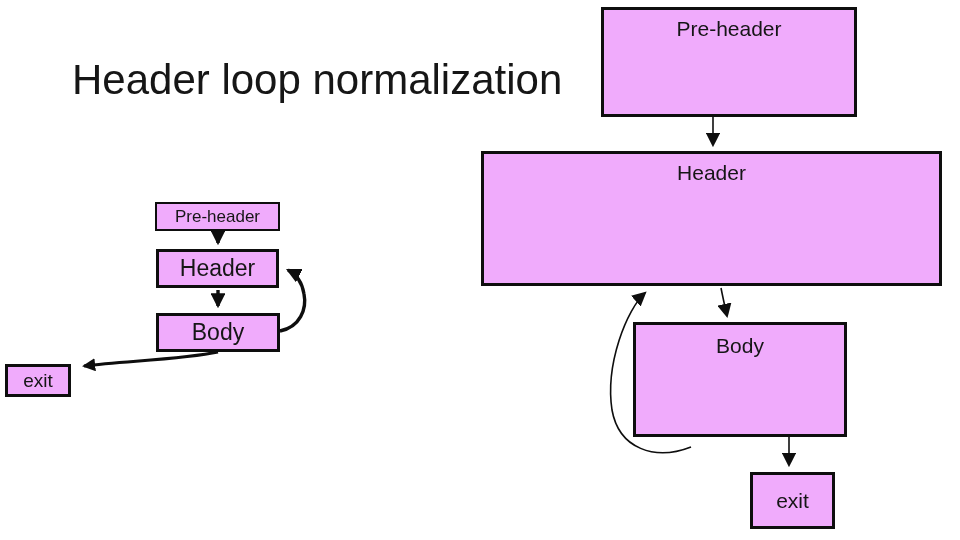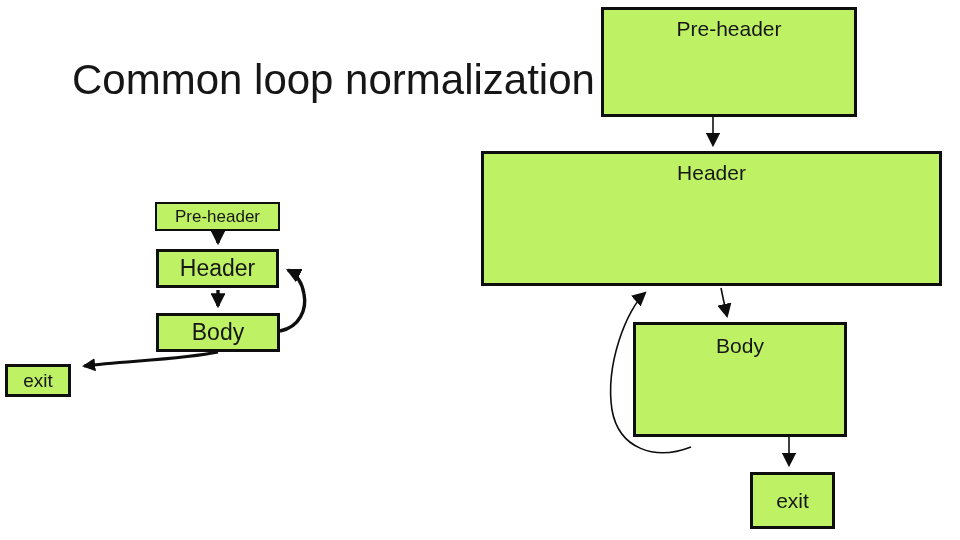--- a/index.html
+++ b/index.html
@@ -19,21 +19,21 @@
     margin: 0;
     font-size: 42px;
     font-weight: 300;
     letter-spacing: 0px;
     color: #161616;
     white-space: nowrap;
   }
   .node {
     position: absolute;
     box-sizing: border-box;
-    background: #bef264;
+    background: #f0abfc;
     border: 3px solid #0e0e0e;
     display: flex;
     justify-content: center;
     font-weight: 300;
     color: #161616;
     white-space: nowrap;
   }
   .v-center { align-items: center; }
   .v-top { align-items: flex-start; }
   .arrows {
@@ -41,21 +41,21 @@
     left: 0; top: 0;
     width: 960px; height: 540px;
     pointer-events: none;
   }
 </style>
 </head>
 <body>
 
 <div class="slide">
 
-  <h1 class="title">Common loop normalization</h1>
+  <h1 class="title">Header loop normalization</h1>
 
   <div class="node v-center" style="left:155px; top:202px; width:125px; height:29px; border-width:2px; font-size:17px;">Pre-header</div>
 
   <div class="node v-center" style="left:156px; top:249px; width:123px; height:39px; font-size:23px;">Header</div>
 
   <div class="node v-center" style="left:156px; top:313px; width:124px; height:39px; font-size:23px;">Body</div>
 
   <div class="node v-center" style="left:5px; top:364px; width:66px; height:33px; font-size:19px;">exit</div>
 
   <div class="node v-top" style="left:601px; top:7px; width:256px; height:110px; font-size:21px; padding-top:7px;">Pre-header</div>

